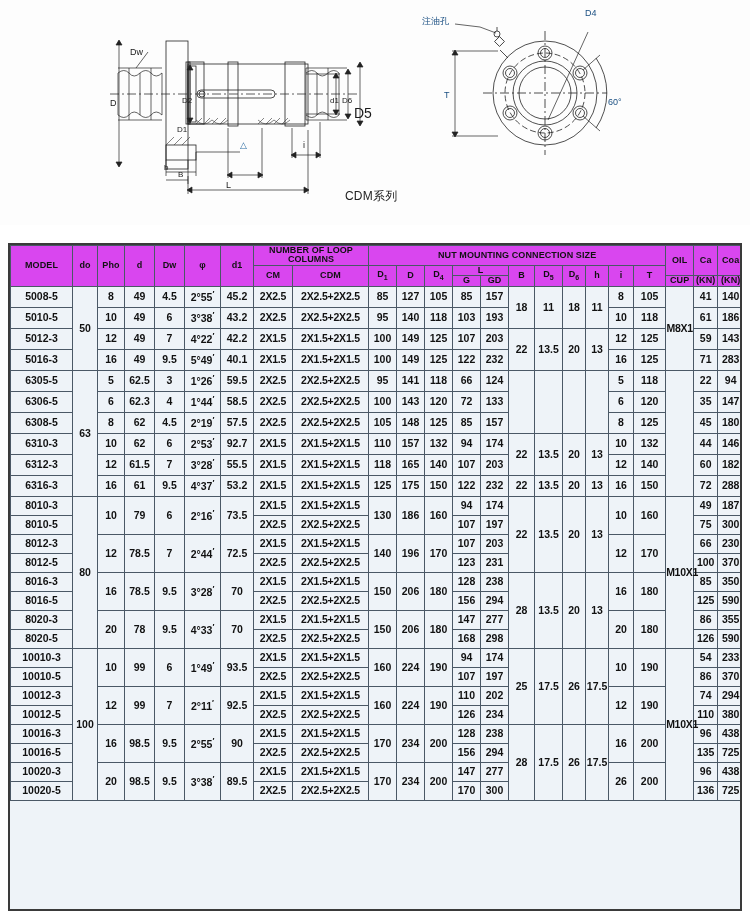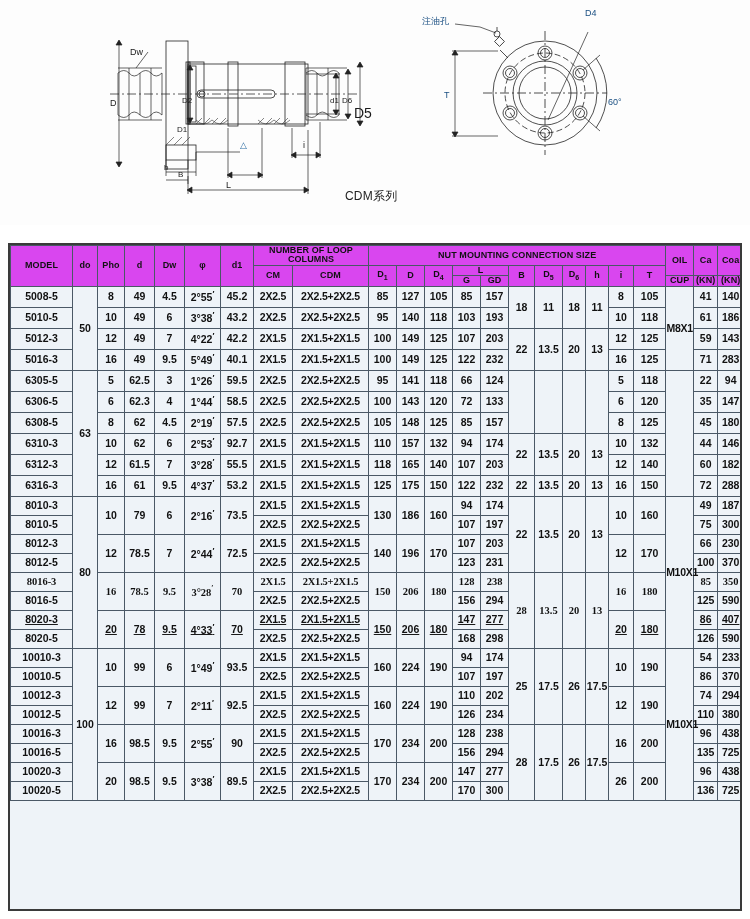--- a/index.html
+++ b/index.html
@@ -604,21 +604,21 @@
           </tr>
           <tr style="height: 19px;">
             <td class="model">8012-5</td>
             <td class="loopcell">2X2.5</td>
             <td class="loopcell-cdm">2X2.5+2X2.5</td>
             <td>123</td>
             <td>231</td>
             <td>100</td>
             <td>370</td>
           </tr>
-          <tr style="height: 19px; font-family: Liberation Serif, serif;">
+          <tr style="height: 19px;">
             <td class="model">8016-3</td>
             <td rowspan="2">16</td>
             <td rowspan="2">78.5</td>
             <td rowspan="2">9.5</td>
             <td class="deg" rowspan="2"><span>3°28</span><span class="prime">′</span></td>
             <td rowspan="2">70</td>
             <td class="loopcell">2X1.5</td>
             <td class="loopcell-cdm">2X1.5+2X1.5</td>
             <td rowspan="2">150</td>
             <td rowspan="2">206</td>
@@ -636,38 +636,38 @@
           </tr>
           <tr style="height: 19px;">
             <td class="model">8016-5</td>
             <td class="loopcell">2X2.5</td>
             <td class="loopcell-cdm">2X2.5+2X2.5</td>
             <td>156</td>
             <td>294</td>
             <td>125</td>
             <td>590</td>
           </tr>
-          <tr style="height: 19px; text-decoration: underline;">
+          <tr style="height: 19px;">
             <td class="model">8020-3</td>
             <td rowspan="2">20</td>
             <td rowspan="2">78</td>
             <td rowspan="2">9.5</td>
             <td class="deg" rowspan="2"><span>4°33</span><span class="prime">′</span></td>
             <td rowspan="2">70</td>
             <td class="loopcell">2X1.5</td>
             <td class="loopcell-cdm">2X1.5+2X1.5</td>
             <td rowspan="2">150</td>
             <td rowspan="2">206</td>
             <td rowspan="2">180</td>
             <td>147</td>
             <td>277</td>
             <td rowspan="2">20</td>
             <td rowspan="2">180</td>
             <td>86</td>
-            <td>407</td>
+            <td>355</td>
           </tr>
           <tr style="height: 19px;">
             <td class="model">8020-5</td>
             <td class="loopcell">2X2.5</td>
             <td class="loopcell-cdm">2X2.5+2X2.5</td>
             <td>168</td>
             <td>298</td>
             <td>126</td>
             <td>590</td>
           </tr>

